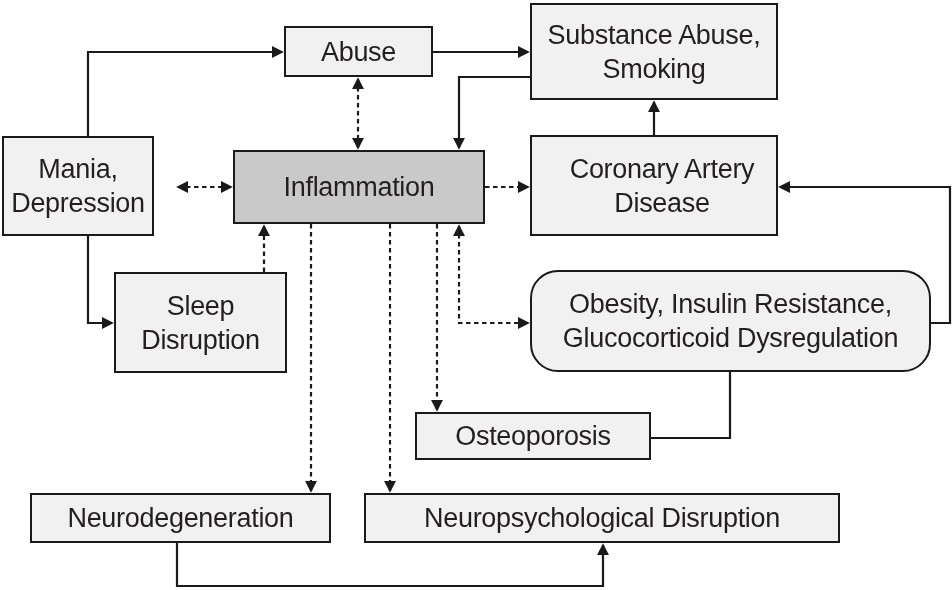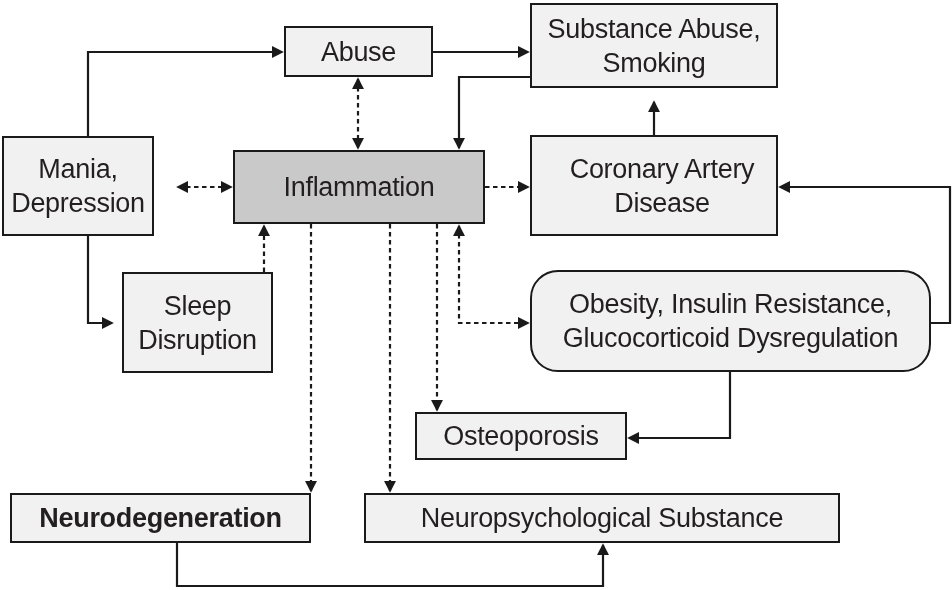--- a/index.html
+++ b/index.html
@@ -81,46 +81,46 @@
       <path d="M 264 272 V 226" class="edge dashed" marker-end="url(#arrowhead)"></path>
       <path d="M 459 226 V 323 H 528" class="edge dashed" marker-end="url(#arrowhead)" marker-start="url(#arrowhead)"></path>
       <path d="M 437 224 V 410" class="edge dashed" marker-end="url(#arrowhead)"></path>
       <path d="M 311 224 V 491" class="edge dashed" marker-end="url(#arrowhead)"></path>
       <path d="M 390 224 V 491" class="edge dashed" marker-end="url(#arrowhead)"></path>
     </svg>
   <div id="nodes">
       <div class="node" style="left: 284px; top: 26px; width: 149px; height: 51px;">
         <span class="node-label">Abuse</span>
       </div>
-      <div class="node" style="left: 530px; top: 3px; width: 248px; height: 85px;">
+      <div class="node" style="left: 530px; top: 3px; width: 248px; height: 97px;">
         <span class="node-label">Substance Abuse,
 Smoking</span>
       </div>
       <div class="node" style="left: 2px; top: 136px; width: 152px; height: 100px;">
         <span class="node-label">Mania,
 Depression</span>
       </div>
       <div class="node emphasis" style="left: 233px; top: 150px; width: 252px; height: 74px;">
         <span class="node-label">Inflammation</span>
       </div>
       <div class="node" style="left: 530px; top: 135px; width: 248px; height: 101px; padding-left: 16px;">
         <span class="node-label">Coronary Artery
 Disease</span>
       </div>
-      <div class="node" style="left: 114px; top: 272px; width: 151px; height: 101px; margin-left: 8px;">
+      <div class="node" style="left: 114px; top: 272px; width: 173px; height: 101px;">
         <span class="node-label">Sleep
 Disruption</span>
       </div>
       <div class="node" style="left: 530px; top: 270px; width: 401px; height: 102px; border-radius: 28px;">
         <span class="node-label">Obesity, Insulin Resistance,
 Glucocorticoid Dysregulation</span>
       </div>
-      <div class="node" style="left: 415px; top: 412px; width: 212px; height: 48px;">
+      <div class="node" style="left: 415px; top: 412px; width: 236px; height: 48px;">
         <span class="node-label">Osteoporosis</span>
       </div>
-      <div class="node" style="left: 10px; top: 493px; width: 301px; height: 50px; font-weight: bold;">
+      <div class="node" style="left: 30px; top: 493px; width: 301px; height: 50px;">
         <span class="node-label">Neurodegeneration</span>
       </div>
       <div class="node" style="left: 364px; top: 493px; width: 476px; height: 50px;">
-        <span class="node-label">Neuropsychological Substance</span>
+        <span class="node-label">Neuropsychological Disruption</span>
       </div>
     </div>
 </div>
 
 </body></html>

